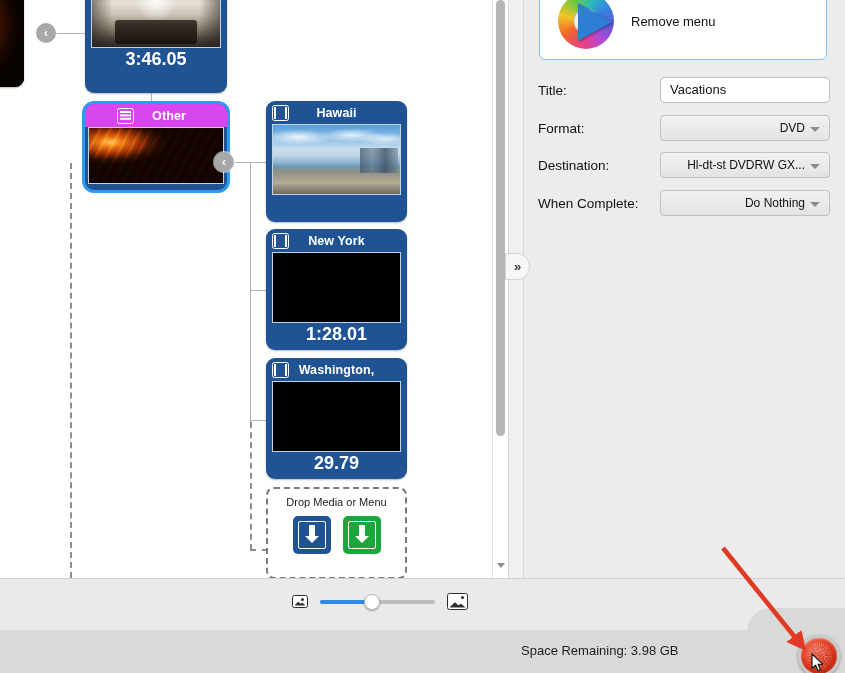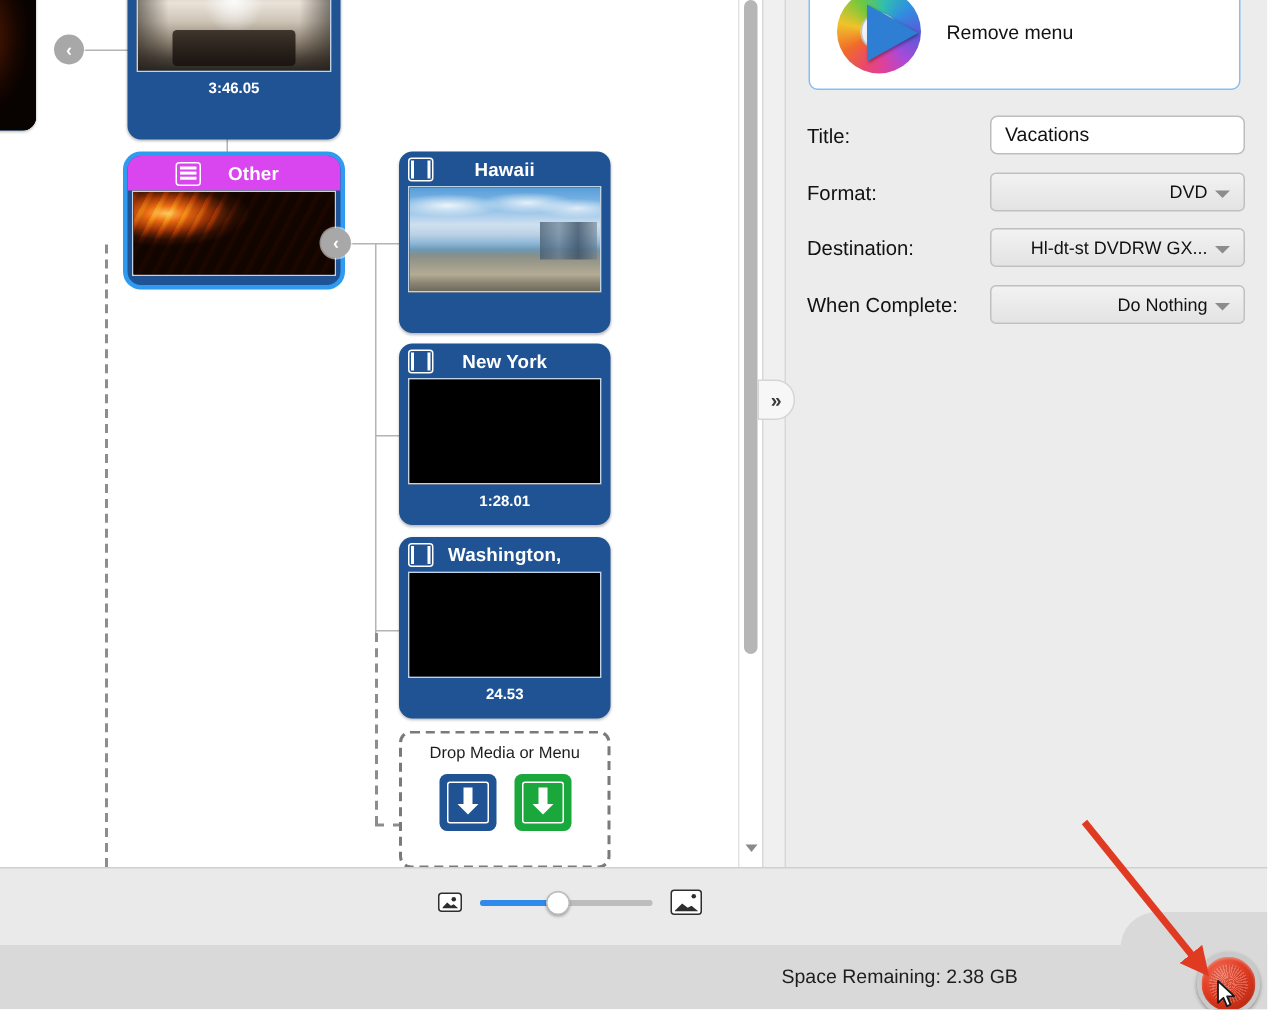--- a/index.html
+++ b/index.html
@@ -99,21 +99,21 @@
   }
   .node-thumb {
     margin: 0 6px;
     border: 1.4px solid #c3d3e6;
     background: #000000;
     overflow: hidden;
     position: relative;
   }
   .node-dur {
     color: #ffffff;
-    font-size: 10px;
+    font-size: 18px;
     font-weight: bold;
     text-align: center;
     line-height: 23px;
     height: 23px;
   }
 
   
   .thumb-beach {
     position: absolute; inset: 0;
     background:
@@ -607,21 +607,21 @@
 
     <div class="node" style="left:266px; top:358px; width:141px; height:121px;">
       <div class="node-head">
         <span class="head-icon icon-film"></span>
         <span class="node-title">Washington,</span>
         <span style="width:17px;flex:0 0 17px;"></span>
       </div>
       <div class="node-thumb" style="height:71px;">
         <span class="thumb-black"></span>
       </div>
-      <div class="node-dur">24.53</div>
+      <div class="node-dur">29.79</div>
     </div>
 
     <div class="dropzone" style="left:266px; top:487px; width:141px; height:92px;">
       <div class="dropzone-label">Drop Media or Menu</div>
       <div class="dropzone-icons">
         <span class="drop-ic blue">
           <span class="arrow-dn"></span>
         </span>
         <span class="drop-ic green">
           <span class="arrow-dn"></span>
@@ -687,21 +687,21 @@
       <span id="zoom-track">
         <span id="zoom-fill" style="width: 45%;"></span>
         <span id="zoom-knob" style="left: 45%;"></span>
       </span>
       <span class="img-ic large"></span>
     </div>
   </div>
 
   <div id="statusbar">
     <div id="burn-well"></div>
-    <span id="status-text">Space Remaining: 2.38 GB</span>
+    <span id="status-text">Space Remaining: 3.98 GB</span>
   </div>
 
   <div id="burn-button"></div>
 
   <svg id="mouse-cursor" viewBox="0 0 13 19">
     <path d="M1 1 L1 15.5 L4.6 12.2 L7 17.8 L9.4 16.7 L7.1 11.3 L11.8 11.1 Z" fill="#ffffff" stroke="#1a1a1a" stroke-width="1.2" stroke-linejoin="round"></path>
   </svg>
 
   <svg id="annot-arrow" viewBox="0 0 845 673">
     <defs>

